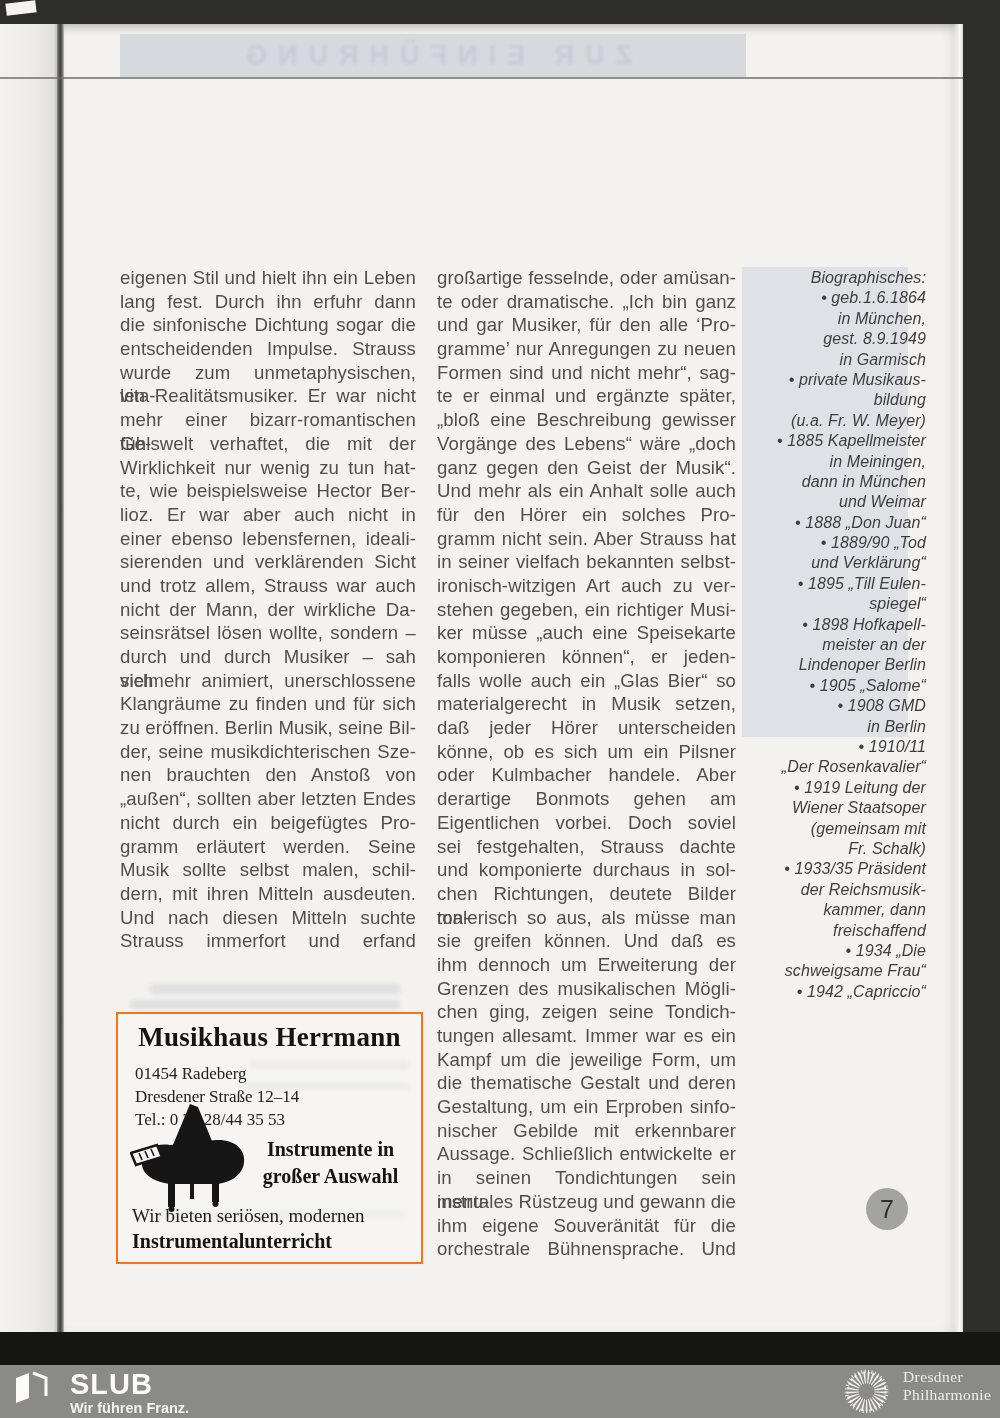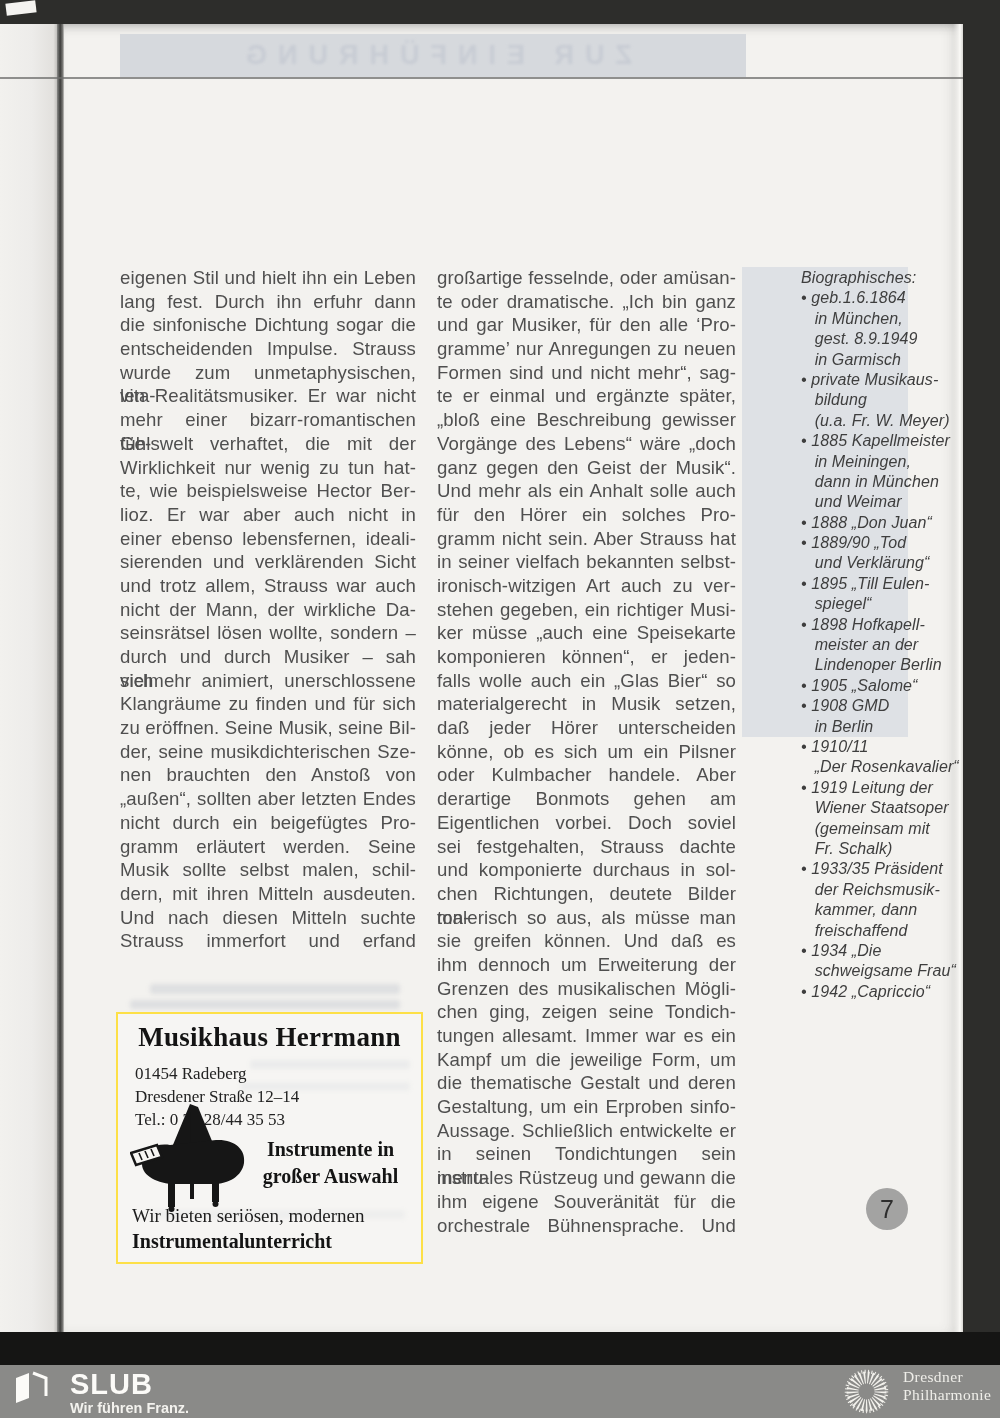--- a/index.html
+++ b/index.html
@@ -30,30 +30,30 @@
   
   .col{position:absolute;color:#4f4f4f;}
   .col-left{left:120px;top:266px;width:296px;}
   .col-mid{left:437px;top:266px;width:299px;}
   .line{height:23.7px;line-height:23.7px;font-size:18.6px;
         text-align:justify;text-align-last:justify;white-space:normal;
         color:#4f4f4f;letter-spacing:.1px;}
 
   
   .side-box{position:absolute;left:742px;top:267px;width:166px;height:470px;background:#dee1e5;}
-  .sidebar{position:absolute;left:801px;top:268px;width:160px;}
+  .sidebar{position:absolute;left:766px;top:268px;width:160px;text-align:right;}
   .side-line{height:20.4px;line-height:20.4px;font-size:16px;font-style:italic;
              color:#3e3e3e;white-space:pre;letter-spacing:.1px;}
 
   
   .ghost{position:absolute;filter:blur(2px);background:rgba(150,158,178,.22);border-radius:3px;}
 
   
   .ad-box{position:absolute;left:116px;top:1012px;width:303px;height:248px;
-          border:2px solid #fde047;background:rgba(255,255,255,.25);}
+          border:2px solid #f97316;background:rgba(255,255,255,.25);}
   .ad-title{position:absolute;left:0;top:8px;width:100%;text-align:center;
             font-family:"Liberation Serif","DejaVu Serif",serif;font-weight:bold;
             font-size:27px;color:#141414;letter-spacing:.3px;}
   .ad-address{position:absolute;left:17px;top:48px;
               font-family:"Liberation Serif","DejaVu Serif",serif;font-size:17px;
               color:#222;line-height:23px;}
   .ad-piano{position:absolute;left:12px;top:90px;width:120px;height:112px;}
   .ad-slogan{position:absolute;left:130px;top:122px;width:165px;text-align:center;
              font-family:"Liberation Serif","DejaVu Serif",serif;font-weight:bold;
              font-size:20px;color:#141414;line-height:27px;}
@@ -114,21 +114,21 @@
       <div class="line">te, wie beispielsweise Hector Ber-</div>
       <div class="line">lioz. Er war aber auch nicht in</div>
       <div class="line">einer ebenso lebensfernen, ideali-</div>
       <div class="line">sierenden und verklärenden Sicht</div>
       <div class="line">und trotz allem, Strauss war auch</div>
       <div class="line">nicht der Mann, der wirkliche Da-</div>
       <div class="line">seinsrätsel lösen wollte, sondern –</div>
       <div class="line">durch und durch Musiker – sah sich</div>
       <div class="line">vielmehr animiert, unerschlossene</div>
       <div class="line">Klangräume zu finden und für sich</div>
-      <div class="line">zu eröffnen. Seine Musik, seine Bil-</div>
+      <div class="line">zu eröffnen. Berlin Musik, seine Bil-</div>
       <div class="line">der, seine musikdichterischen Sze-</div>
       <div class="line">nen brauchten den Anstoß von</div>
       <div class="line">„außen“, sollten aber letzten Endes</div>
       <div class="line">nicht durch ein beigefügtes Pro-</div>
       <div class="line">gramm erläutert werden. Seine</div>
       <div class="line">Musik sollte selbst malen, schil-</div>
       <div class="line">dern, mit ihren Mitteln ausdeuten.</div>
       <div class="line">Und nach diesen Mitteln suchte</div>
       <div class="line">Strauss immerfort und erfand</div>
     </div>
@@ -162,20 +162,21 @@
       <div class="line">chen Richtungen, deutete Bilder ton-</div>
       <div class="line">malerisch so aus, als müsse man</div>
       <div class="line">sie greifen können. Und daß es</div>
       <div class="line">ihm dennoch um Erweiterung der</div>
       <div class="line">Grenzen des musikalischen Mögli-</div>
       <div class="line">chen ging, zeigen seine Tondich-</div>
       <div class="line">tungen allesamt. Immer war es ein</div>
       <div class="line">Kampf um die jeweilige Form, um</div>
       <div class="line">die thematische Gestalt und deren</div>
       <div class="line">Gestaltung, um ein Erproben sinfo-</div>
+      <div class="line">nischer Gebilde mit erkennbarer</div>
       <div class="line">Aussage. Schließlich entwickelte er</div>
       <div class="line">in seinen Tondichtungen sein instru-</div>
       <div class="line">mentales Rüstzeug und gewann die</div>
       <div class="line">ihm eigene Souveränität für die</div>
       <div class="line">orchestrale Bühnensprache. Und</div>
     </div>
 
   <div class="side-box"></div>
   <div class="sidebar">
       <div class="side-line">Biographisches:</div>

